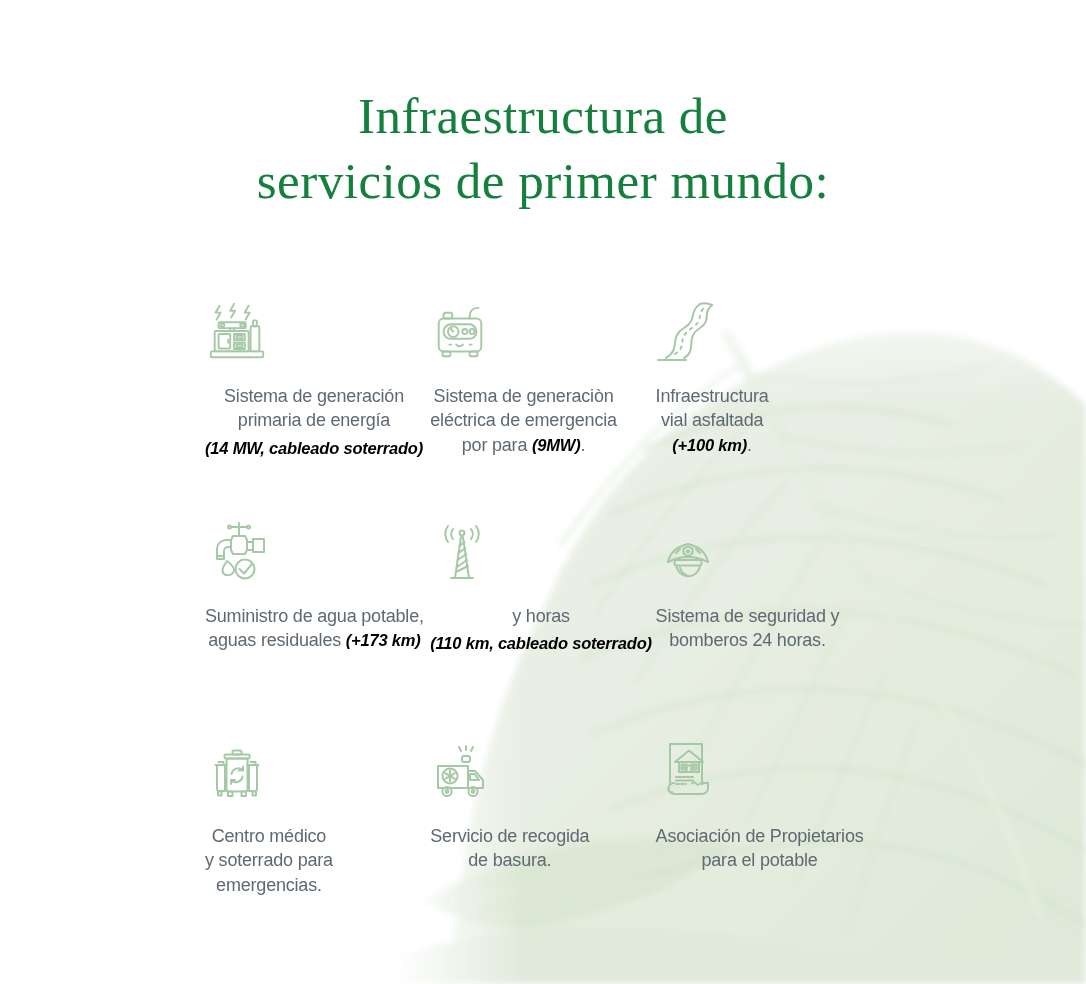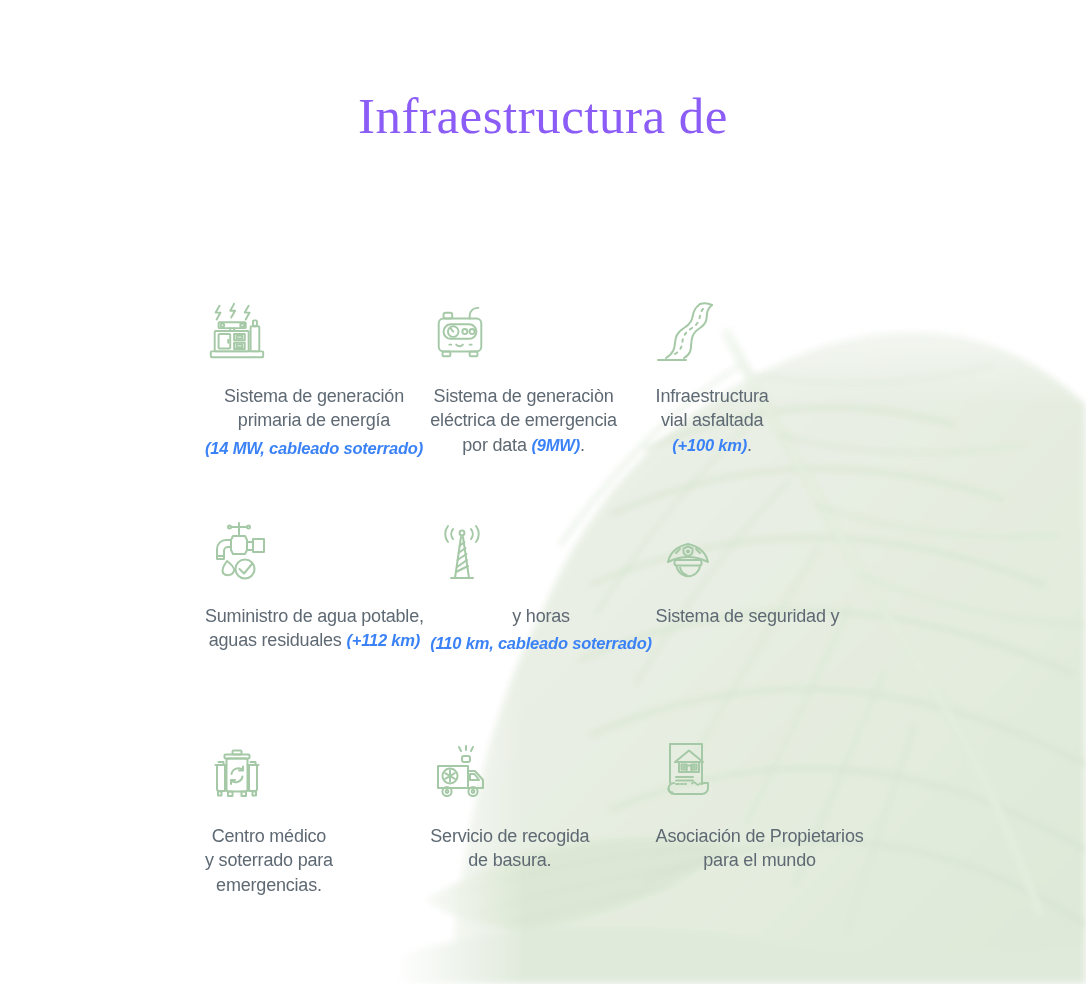--- a/index.html
+++ b/index.html
@@ -4,34 +4,34 @@
 <style>
   html,body{margin:0;padding:0;}
   body{
     width:1086px;height:984px;position:relative;overflow:hidden;
     background:#ffffff;font-family:"Liberation Sans",sans-serif;
   }
   .leaf-bg{position:absolute;left:395px;top:255px;width:691px;height:729px;opacity:.95;pointer-events:none;}
   .title{
     position:absolute;top:84px;left:0;width:100%;margin:0;text-align:center;
     font-family:"Liberation Serif",serif;font-weight:400;
-    color:#8b5cf6;font-size:51px;line-height:1.28;letter-spacing:.5px;z-index:2;
+    color:#15803d;font-size:51px;line-height:1.28;letter-spacing:.5px;z-index:2;
   }
   .title-line{display:block;}
   .grid{
     position:absolute;left:205px;top:292px;width:676px;z-index:2;
     display:grid;grid-template-columns:repeat(3,225.3px);grid-auto-rows:220px;
   }
   .cell{display:flex;flex-direction:column;align-items:flex-start;text-align:center;}
   .icon{height:70px;display:flex;align-items:flex-end;justify-content:center;color:#a5c9a6;margin-bottom:22px;}
   .icon svg{display:block;}
   .icon svg *{fill:none;stroke:currentColor;stroke-width:2;stroke-linecap:round;stroke-linejoin:round;}
   .item-text{font-size:18px;color:#5e6973;line-height:1.36;letter-spacing:-.2px;}
   .text-line{white-space:nowrap;}
-  .note{font-style:italic;font-weight:700;font-size:16.5px;color:#3b82f6;letter-spacing:-.2px;}
+  .note{font-style:italic;font-weight:700;font-size:16.5px;color:#000000;letter-spacing:-.2px;}
   .note-line{margin-top:3px;}
 </style>
 </head>
 <body>
 
 <svg class="leaf-bg" viewBox="0 0 691 729" aria-hidden="true">
   <defs>
     <linearGradient id="gLeaf" x1="0" y1="0" x2="1" y2="1">
       <stop offset="0" stop-color="#eef3ea"></stop>
         <stop offset="1" stop-color="#dce7d6"></stop>
@@ -83,20 +83,21 @@
     <path d="M60 640 Q180 600 320 592"></path>
     <path d="M80 658 Q190 625 300 612"></path>
     <path d="M110 670 Q200 645 280 630"></path>
   </g>
   <rect x="0" y="0" width="691" height="150" fill="url(#gFadeT)"></rect>
   <rect x="0" y="0" width="130" height="729" fill="url(#gFadeL)"></rect>
 </svg>
 
 <h1 class="title">
   <span class="title-line">Infraestructura de</span>
+  <span class="title-line">servicios de primer mundo:</span>
 </h1>
 
 <div class="grid">
 
   <div class="cell">
     <div class="icon">
       <svg width="64" height="60" viewBox="0 0 66 60">
         <path d="M15 3 L11 10 h5 L12 17"></path>
         <path d="M30 1 L26 8 h5 L27 15"></path>
         <path d="M45 3 L41 10 h5 L42 17"></path>
@@ -135,21 +136,21 @@
         <circle cx="36" cy="25.5" r="2.6"></circle>
         <circle cx="43.5" cy="25.5" r="2.6"></circle>
         <path d="M20 39 h2 M27 39 q3.5 3.5 7 0 M41 39 h2"></path>
         <rect x="13" y="46" width="8" height="5" rx="1"></rect>
         <rect x="41" y="46" width="8" height="5" rx="1"></rect>
       </svg>
     </div>
     <div class="item-text">
         <div class="text-line"><span>Sistema de generaciòn</span></div>
         <div class="text-line"><span>eléctrica de emergencia</span></div>
-        <div class="text-line"><span>por data </span><span class="note">(9MW)</span><span>.</span></div>
+        <div class="text-line"><span>por para </span><span class="note">(9MW)</span><span>.</span></div>
       </div>
   </div>
 
   <div class="cell">
     <div class="icon">
       <svg width="60" height="62" viewBox="0 0 60 62">
         <path d="M10 58 C26 48 12 38 28 28 C42 19 32 13 44 4"></path>
         <path d="M28 58 C42 50 28 38 44 28 C56 20 46 13 56 5"></path>
         <path d="M44 4 Q50 2 56 5"></path>
         <path d="M2 60 H30"></path>
@@ -176,21 +177,21 @@
         <path d="M26 20 h-5 a9 9 0 0 0 -9 9 v7"></path>
         <path d="M26 27 h-3 a4 4 0 0 0 -4 4 v5"></path>
         <path d="M12 36 h7 v3 h-7 z"></path>
         <path d="M22 41 q-6 8 -4 12 a6.5 6.5 0 0 0 11 -2 q1 -4 -7 -10 z"></path>
         <circle cx="40" cy="49" r="9.5"></circle>
         <path d="M34.5 49 l4.5 4.5 L47 44" stroke-width="3"></path>
       </svg>
     </div>
     <div class="item-text">
         <div class="text-line"><span>Suministro de agua potable,</span></div>
-        <div class="text-line"><span>aguas residuales </span><span class="note">(+112 km)</span></div>
+        <div class="text-line"><span>aguas residuales </span><span class="note">(+173 km)</span></div>
       </div>
   </div>
 
   <div class="cell">
     <div class="icon">
       <svg width="64" height="62" viewBox="0 0 64 62">
         <path d="M18 6 a13 13 0 0 0 0 16"></path>
         <path d="M23 9 a8 8 0 0 0 0 10"></path>
         <path d="M46 6 a13 13 0 0 1 0 16"></path>
         <path d="M41 9 a8 8 0 0 1 0 10"></path>
@@ -214,20 +215,21 @@
         <path d="M20 27 l4 -4 M44 27 l-4 -4"></path>
         <path d="M32 20.5 l4.5 2 v3.2 q0 3 -4.5 4.3 q-4.5 -1.3 -4.5 -4.3 v-3.2 z"></path>
         <circle cx="32" cy="25.5" r="1.1"></circle>
         <rect x="18.5" y="34" width="27" height="5.5" rx="2"></rect>
         <path d="M20.5 39.5 a11.8 11.8 0 0 0 23.5 0"></path>
         <path d="M24 41.5 q1.5 6 6.5 7.5"></path>
       </svg>
     </div>
     <div class="item-text">
         <div class="text-line"><span>Sistema de seguridad y</span></div>
+        <div class="text-line"><span>bomberos 24 horas.</span></div>
       </div>
   </div>
 
   <div class="cell">
     <div class="icon">
       <svg width="64" height="58" viewBox="0 0 64 58">
         <path d="M12 21 v24 a2 2 0 0 0 2 2 h6 v-26 z"></path>
         <path d="M10.5 21 h11 M13.5 18 h5 v3"></path>
         <rect x="13" y="47.5" width="3.5" height="4"></rect>
         <path d="M52 21 v24 a2 2 0 0 1 -2 2 h-6 v-26 z"></path>
@@ -288,17 +290,17 @@
         <path d="M20 37 h17 M20 40.5 h17"></path>
         <path d="M20 44 h3 M25 44 h2 M29 44 h1"></path>
         <path d="M36 43.5 q2 -2.5 4 0 q2 2.5 4 0"></path>
         <path d="M45.5 44 h0.8"></path>
         <path d="M18 43 a5.5 5.5 0 0 0 -5.5 5.5 a5.5 5.5 0 0 0 5.5 5.5 h28 a6 6 0 0 0 6 -6 v-5 h-6"></path>
         <path d="M12.5 48.5 a4 4 0 0 0 4 4"></path>
       </svg>
     </div>
     <div class="item-text">
         <div class="text-line"><span>Asociación de Propietarios</span></div>
-        <div class="text-line"><span>para el mundo</span></div>
+        <div class="text-line"><span>para el potable</span></div>
       </div>
   </div>
 
 </div>
 
 </body></html>

